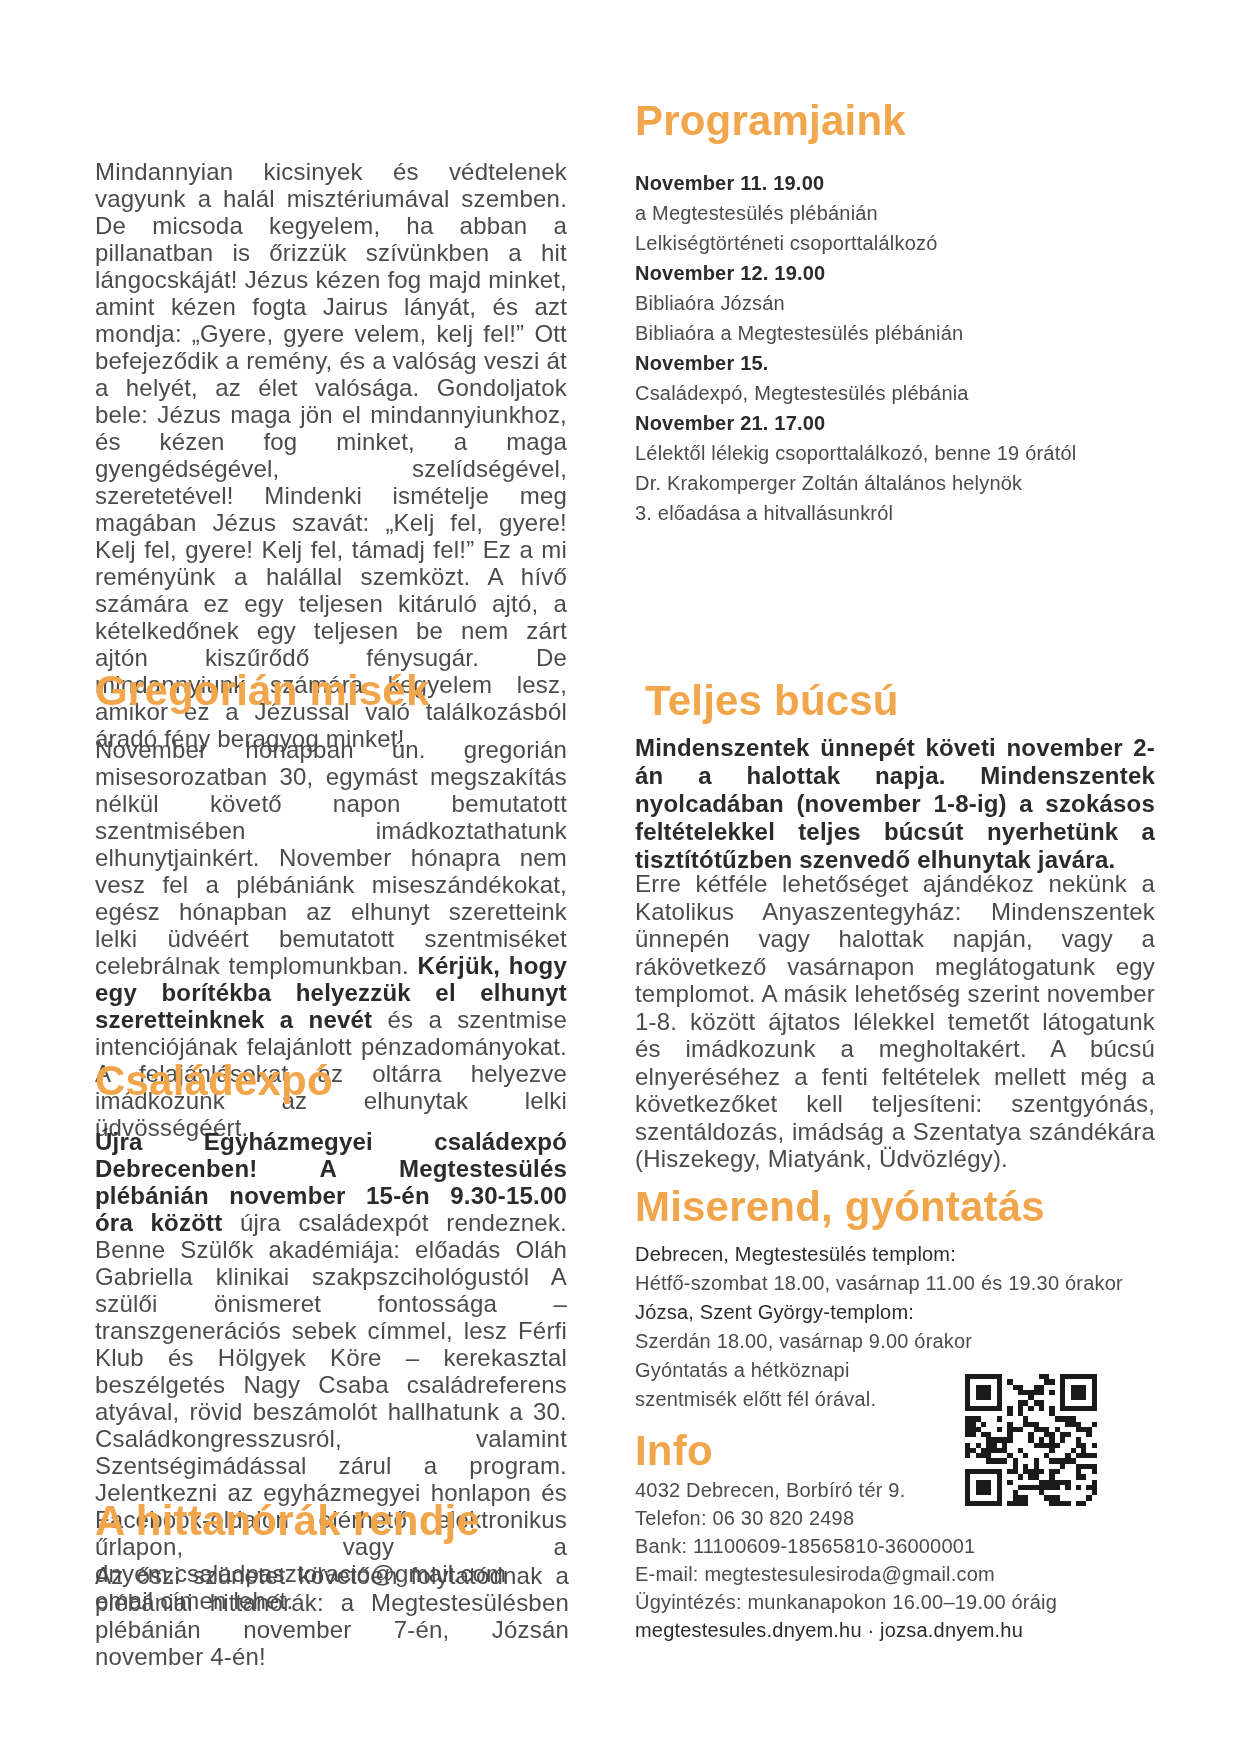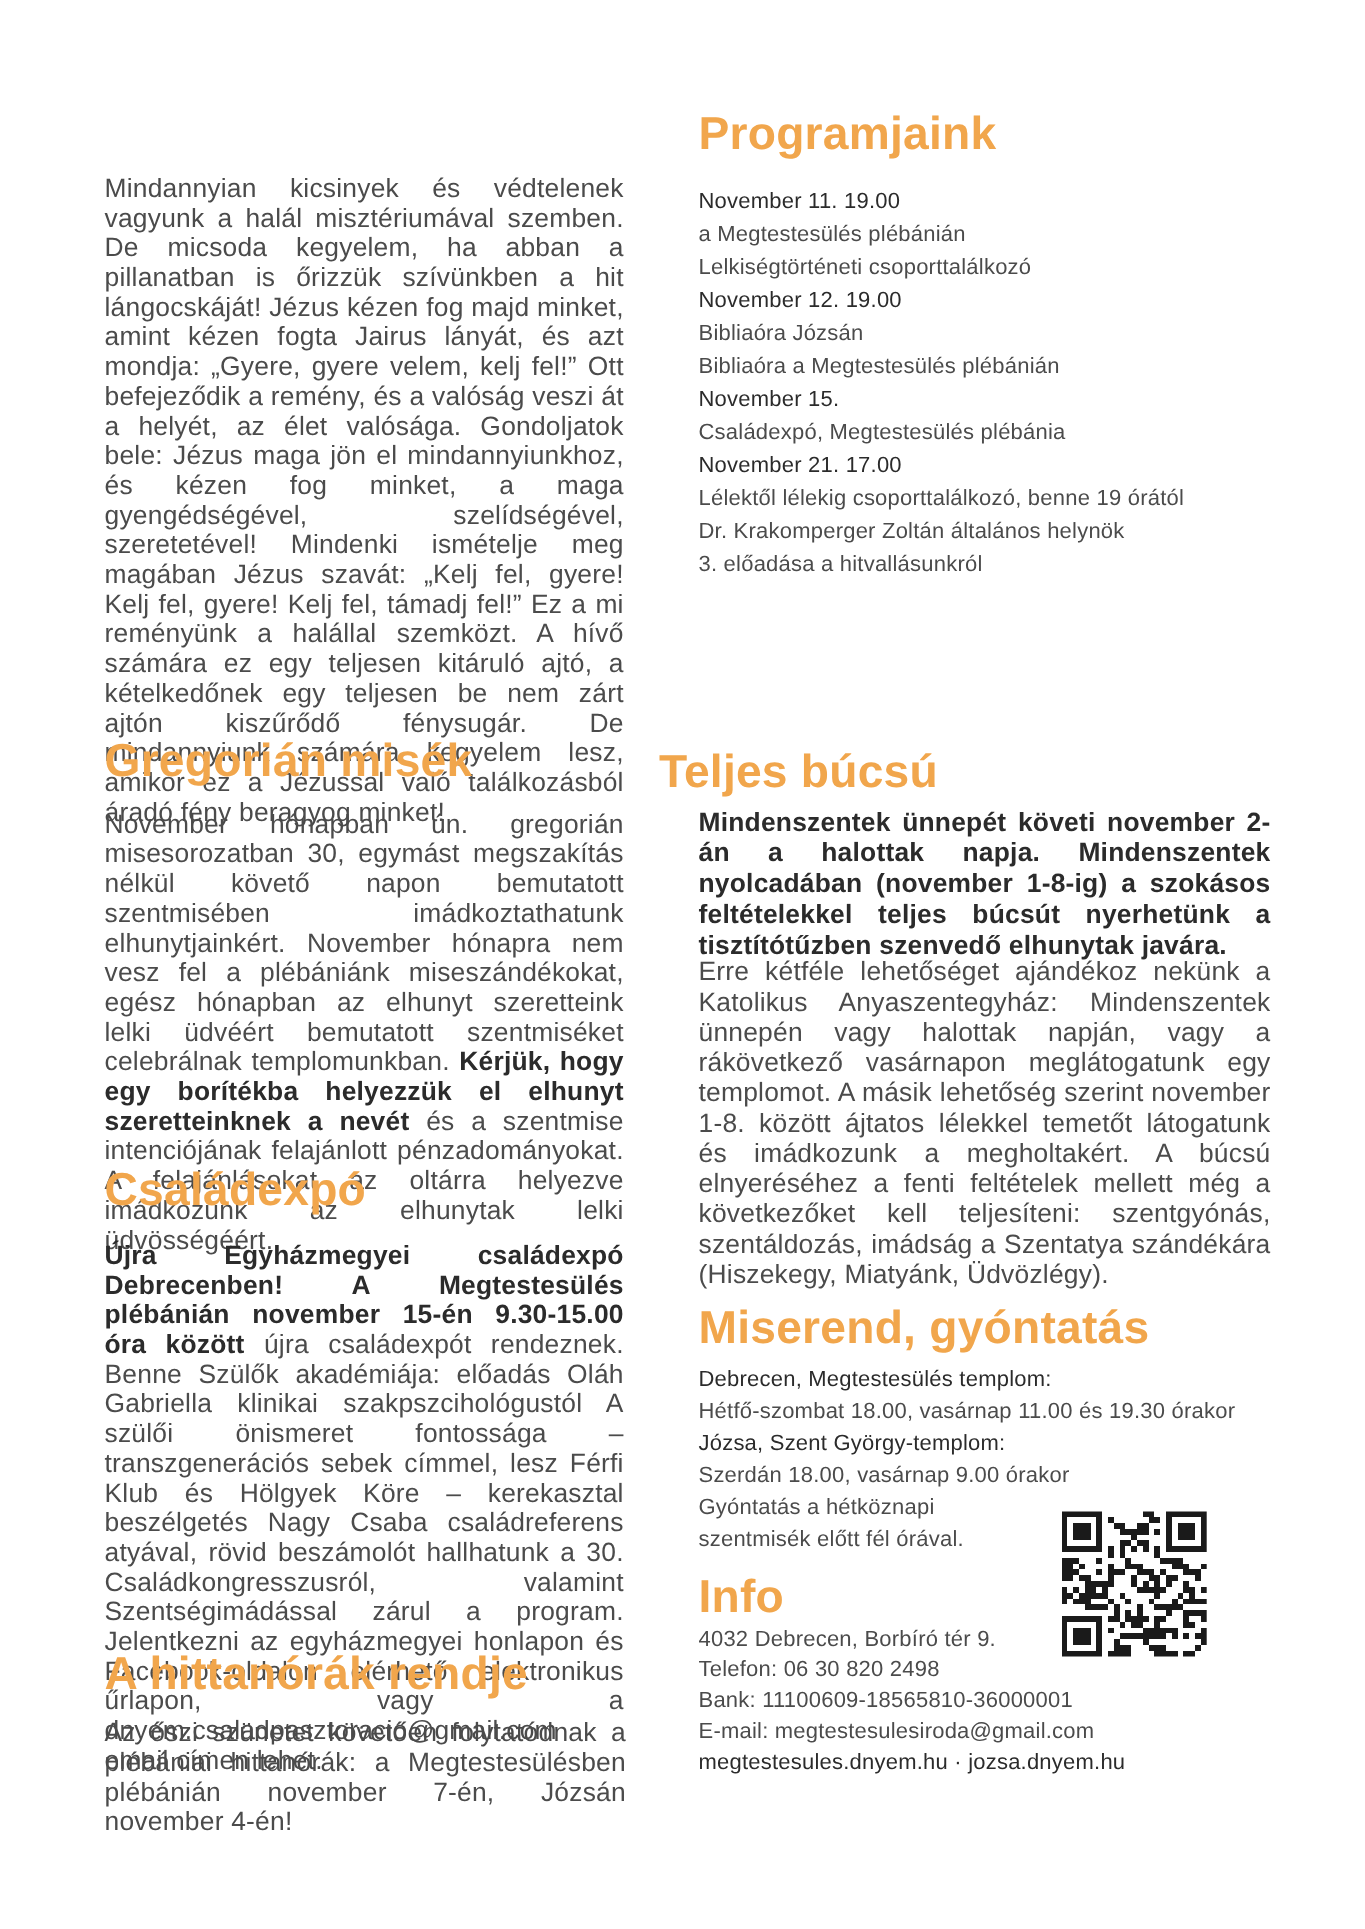--- a/index.html
+++ b/index.html
@@ -22,21 +22,21 @@
   }
   .body-text{
     font-size:24px;
     line-height:27px;
     color:var(--text,#4B4B4B);
     text-align:justify;
     letter-spacing:.2px;
   }
   .body-text strong{color:var(--text-bold,#2B2B2B);}
   .prog{font-size:20px;line-height:30px;letter-spacing:.2px;}
-  .prog-date{font-weight:normal;color:var(--text-bold,#2B2B2B);}
+  .prog-date{font-weight:bold;color:var(--text-bold,#2B2B2B);}
   .prog-line{color:var(--text,#4B4B4B);}
   .lines{font-size:20px;line-height:29px;letter-spacing:.2px;}
   .ln{color:var(--text,#4B4B4B);}
   .ln-b{font-weight:normal;color:var(--text-bold,#2B2B2B);}
   .info-lines{font-size:20px;line-height:28px;letter-spacing:.2px;}
   .qr{width:132px;height:132px;}
 </style>
 </head>
 <body>
 
@@ -76,21 +76,21 @@
       <div class="prog-line">Családexpó, Megtestesülés plébánia</div>
     </div>
     <div>
       <div class="prog-date">November 21. 17.00</div>
       <div class="prog-line">Lélektől lélekig csoporttalálkozó, benne 19 órától</div>
       <div class="prog-line">Dr. Krakomperger Zoltán általános helynök</div>
       <div class="prog-line">3. előadása a hitvallásunkról</div>
     </div>
   </div>
 
-  <div class="abs h1" style="left:599px;top:678px;">Teljes búcsú</div>
+  <div class="abs h1" style="left:645px;top:678px;">Teljes búcsú</div>
 
   <p class="abs body-text" style="left:635px;top:734px;width:520px;margin:0;line-height:28px;"><strong>Mindenszentek ünnepét követi november 2-án a halottak napja. Mindenszentek nyolcadában (november 1-8-ig) a szokásos feltételekkel teljes búcsút nyerhetünk a tisztítótűzben szenvedő elhunytak javára.</strong></p>
 
   <p class="abs body-text" style="left:635px;top:870px;width:520px;margin:0;line-height:27.5px;">Erre kétféle lehetőséget ajándékoz nekünk a Katolikus Anyaszentegyház: Mindenszentek ünnepén vagy halottak napján, vagy a rákövetkező vasárnapon meglátogatunk egy templomot. A másik lehetőség szerint november 1-8. között ájtatos lélekkel temetőt látogatunk és imádkozunk a megholtakért. A búcsú elnyeréséhez a fenti feltételek mellett még a következőket kell teljesíteni: szentgyónás, szentáldozás, imádság a Szentatya szándékára (Hiszekegy, Miatyánk, Üdvözlégy).</p>
 
   <div class="abs h1" style="left:635px;top:1184px;">Miserend, gyóntatás</div>
 
   <div class="abs lines" style="left:635px;top:1240px;width:560px;">
     <div class="ln-b">Debrecen, Megtestesülés templom:</div>
     <div class="ln">Hétfő-szombat 18.00, vasárnap 11.00 és 19.30 órakor</div>
@@ -397,16 +397,17 @@
         <rect x="22" y="24" width="1" height="1" fill="#1A1A1A"></rect>
       </svg></div>
 
   <div class="abs h1" style="left:635px;top:1428px;">Info</div>
 
   <div class="abs info-lines" style="left:635px;top:1476px;width:560px;">
     <div class="ln">4032 Debrecen, Borbíró tér 9.</div>
     <div class="ln">Telefon: 06 30 820 2498</div>
     <div class="ln">Bank: 11100609-18565810-36000001</div>
     <div class="ln">E-mail: megtestesulesiroda@gmail.com</div>
+    <div class="ln">Ügyintézés: munkanapokon 16.00–19.00 óráig</div>
     <div class="ln-b">megtestesules.dnyem.hu · jozsa.dnyem.hu</div>
   </div>
 
 </div>
 
 </body></html>

